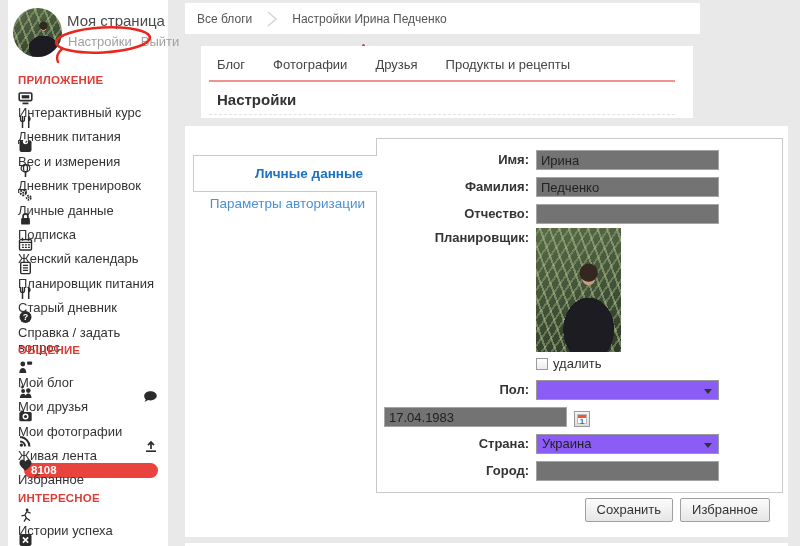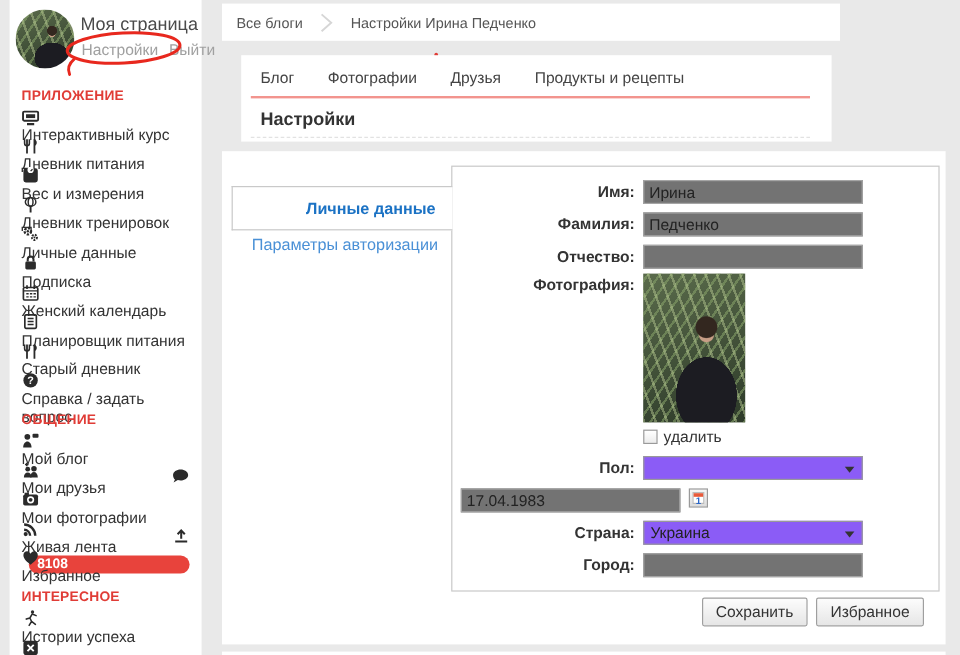--- a/index.html
+++ b/index.html
@@ -52,21 +52,21 @@
       radial-gradient(ellipse 30% 26% at 62% 82%, #1c1c22 0 99%, rgba(28,28,34,0) 100%),
       repeating-linear-gradient(70deg, rgba(188,206,150,.45) 0 2px, rgba(0,0,0,0) 2px 9px),
       repeating-linear-gradient(-55deg, rgba(142,170,110,.5) 0 2px, rgba(0,0,0,0) 2px 8px),
       linear-gradient(160deg, #5a6b4b, #2d3a29); }
   .del-row { display:flex; align-items:center; margin:3px 0 3px; height:17px; }
   .cbox { width:12px; height:12px; border:1px solid #9a9a9a; background:linear-gradient(#fff,#ececec); margin-right:5px; cursor:pointer; }
   .del-label { font-size:13px; color:#333; }
   .file-row { display:flex; align-items:center; height:22px; margin-bottom:6px; }
   .btn { font-family:"Liberation Sans",sans-serif; font-size:12.5px; color:#333; background:linear-gradient(#fcfcfc,#e6e6e6); border:1px solid #9f9f9f; border-radius:2px; padding:2px 9px 3px; cursor:pointer; }
   .file-status { margin-left:8px; font-size:13px; color:#333; }
-  .date-ctrl { display:flex; align-items:flex-start; }
+  .date-ctrl { display:flex; align-items:flex-end; }
   .cal-btn { width:16px; height:16px; margin-left:7px; border:1px solid #9a9a9a; background:linear-gradient(#f6f6f6,#dcdcdc); display:flex; align-items:center; justify-content:center; cursor:pointer; }
   .cal-inner { width:10px; height:10px; background:#fff; border:1px solid #bbb; position:relative; font-size:8px; font-weight:bold; color:#2a66c8; text-align:center; line-height:11px; }
   .cal-inner::before { content:""; position:absolute; left:0; top:0; width:100%; height:3px; background:#e8593a; }
   .cal-inner span { position:relative; top:1px; }
 
   .form-buttons { position:absolute; top:372px; right:18px; display:flex; }
   .form-buttons .btn { font-size:13px; padding:3px 11px 4px; margin-left:7px; }
 
   .bottom-strip { position:absolute; left:185px; top:543px; width:603px; height:3px; background:#fff; }
 
@@ -318,21 +318,21 @@
       </div>
       <div class="frow">
         <div class="flabel">Фамилия:</div>
         <div class="fctrl"><input class="tinput" type="text" value="Педченко" style=""></div>
       </div>
       <div class="frow" style="margin-bottom:4px;">
         <div class="flabel">Отчество:</div>
         <div class="fctrl"><input class="tinput" type="text" value="" style=""></div>
       </div>
       <div class="frow" style="margin-bottom:5px;">
-        <div class="flabel">Фотография:</div>
+        <div class="flabel">Планировщик:</div>
         <div class="fctrl">
           <div class="photo-big photo-woman"></div>
           <div class="del-row">
             <span class="cbox"></span>
             <span class="del-label">удалить</span>
           </div>
         </div>
       </div>
       <div class="frow">
         <div class="flabel">Пол:</div>

